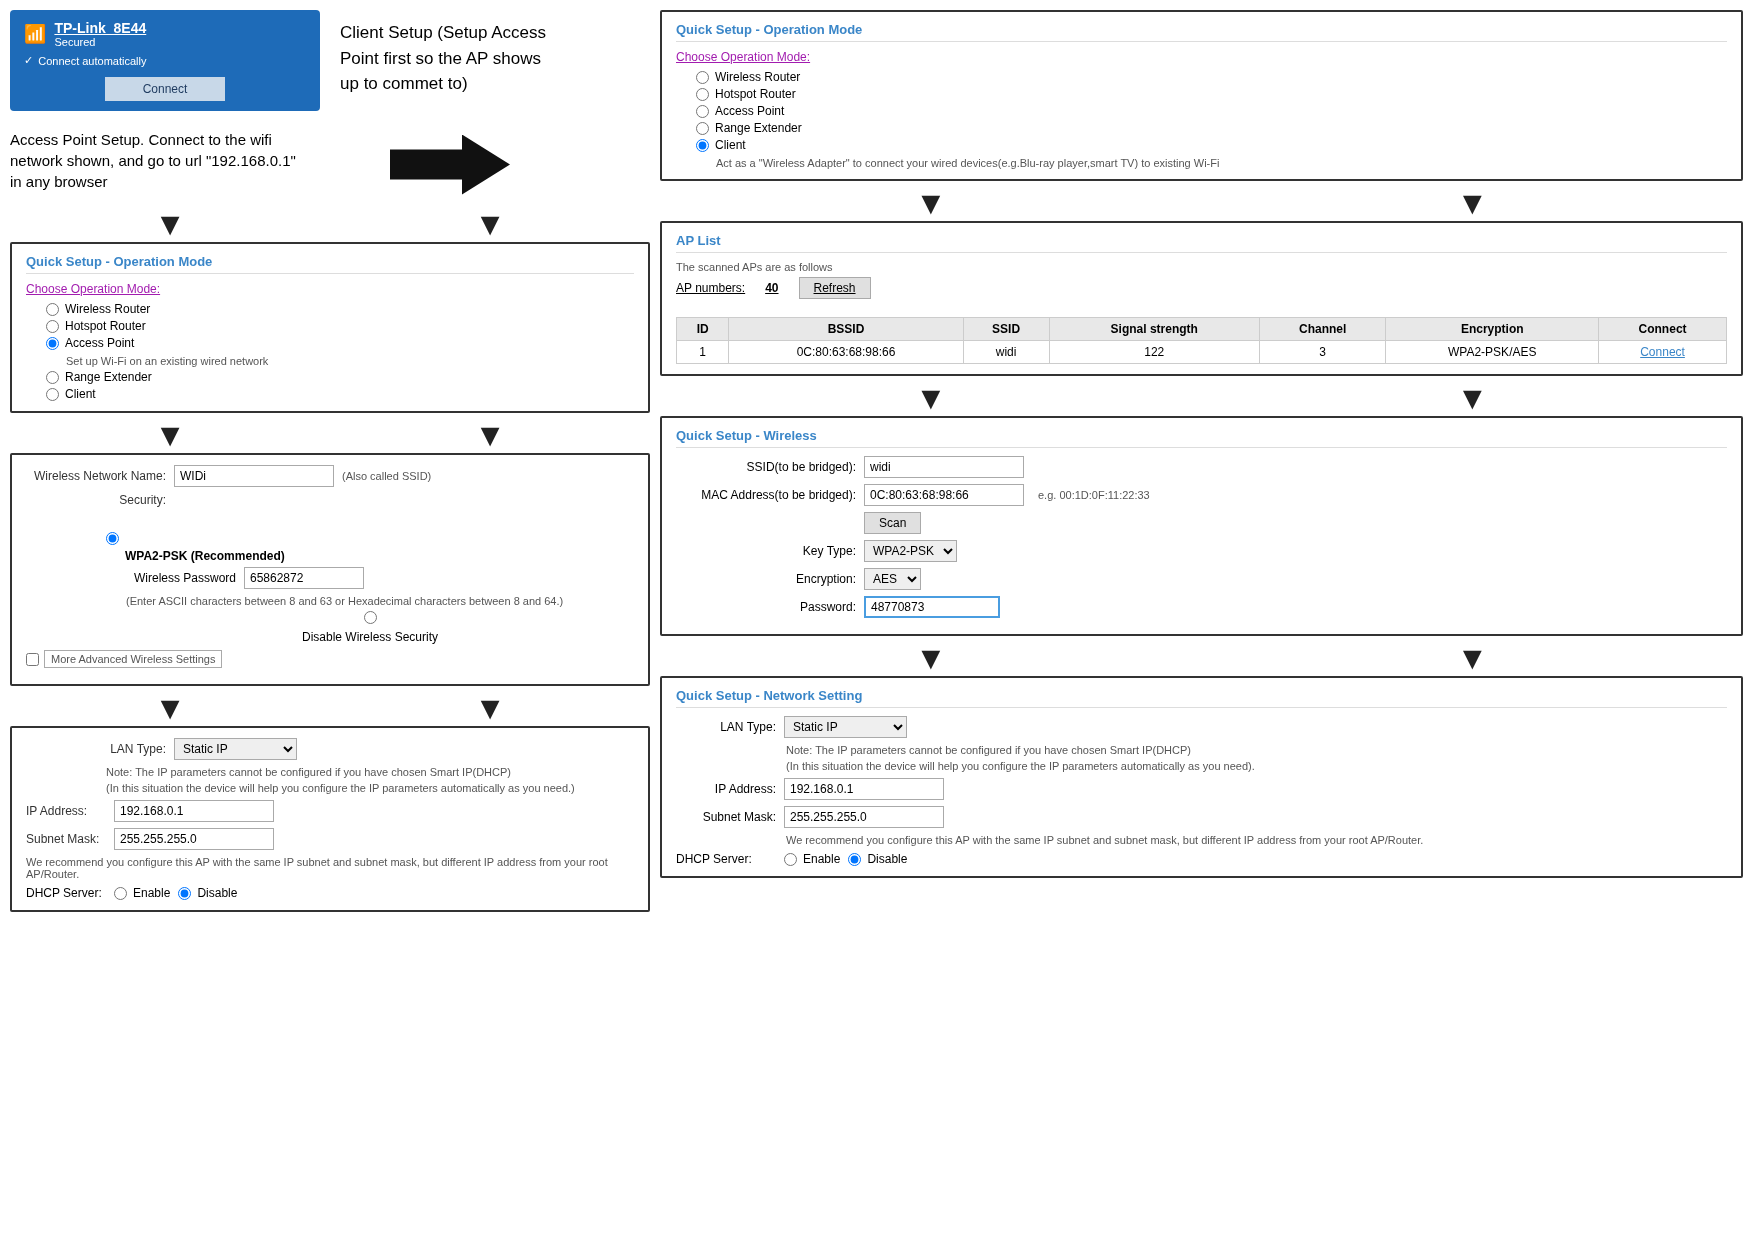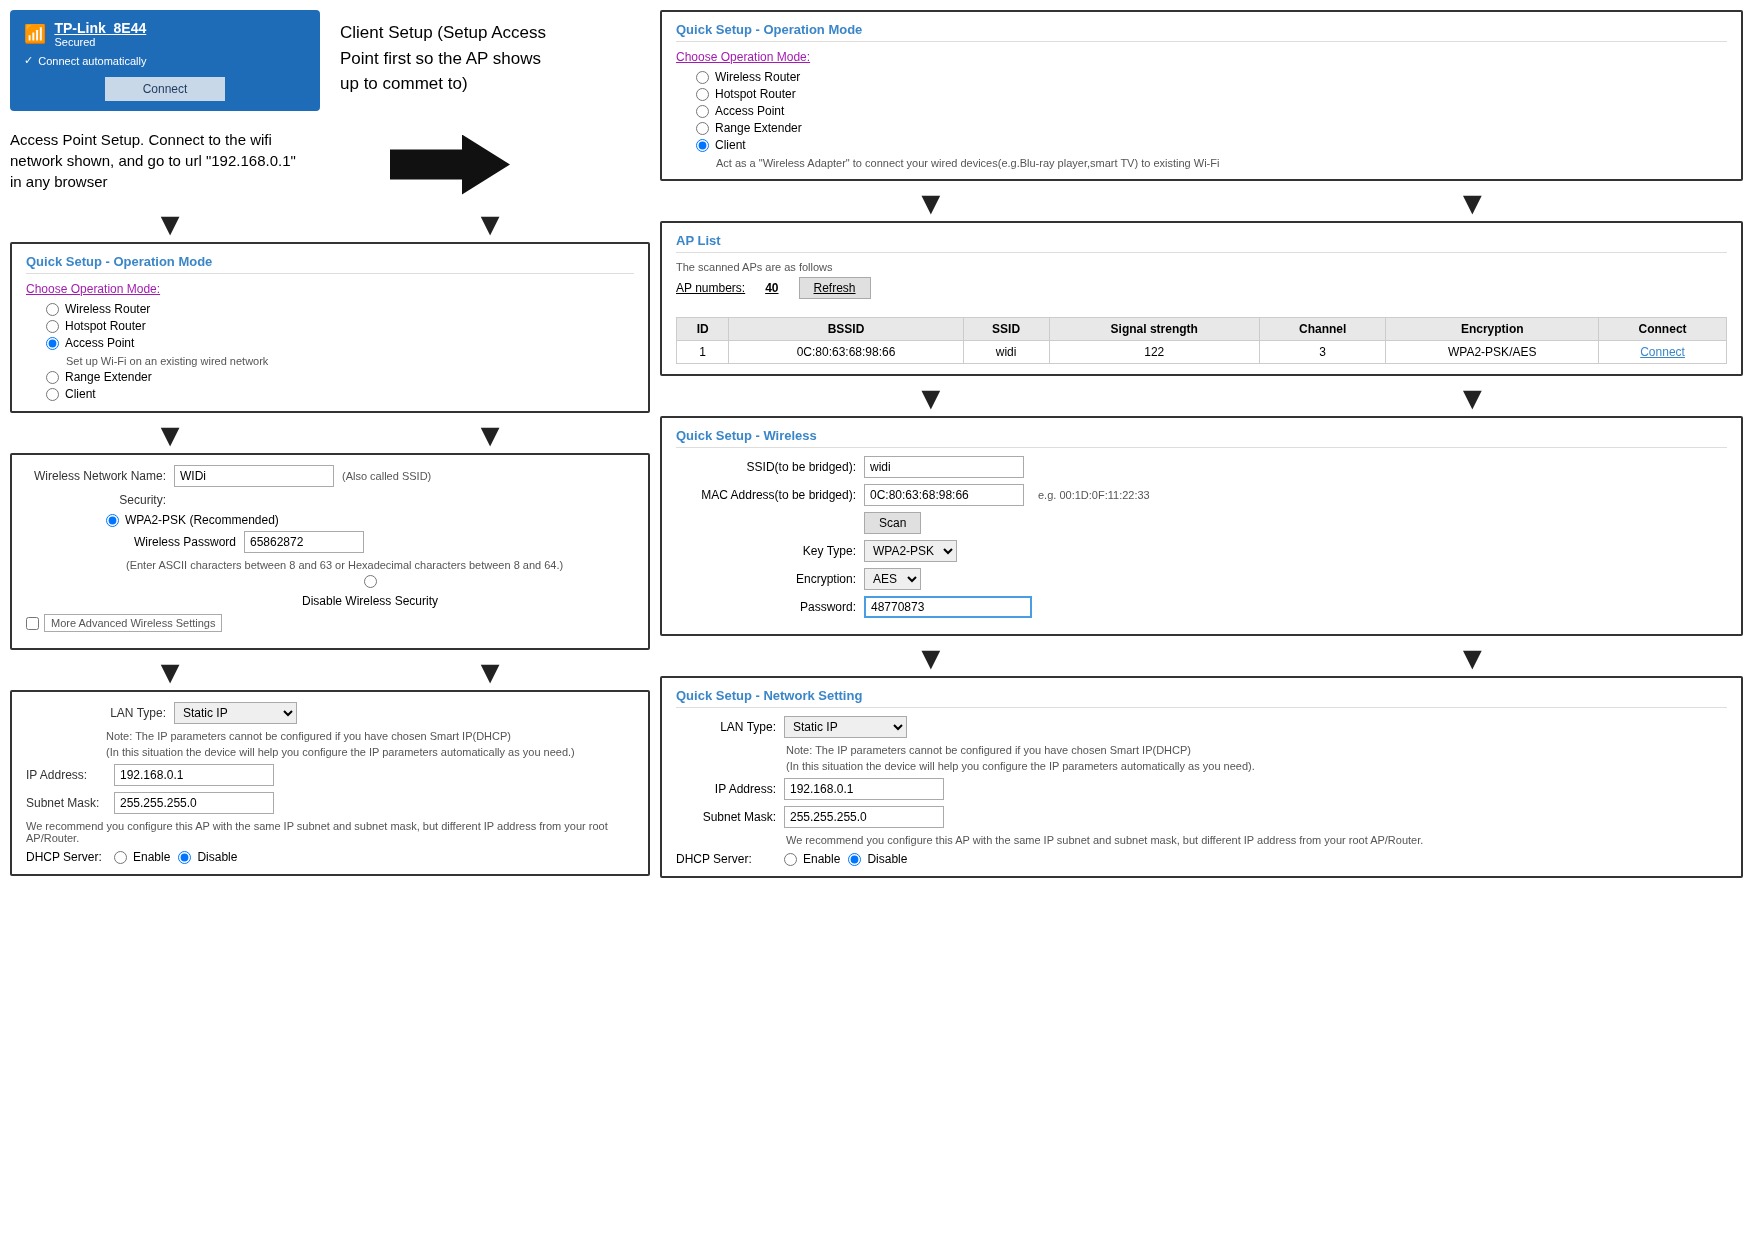--- a/index.html
+++ b/index.html
@@ -419,21 +419,21 @@
         <span class="form-label">Wireless Network Name:</span>
         <input type="text" class="form-input" style="width: 160px;" value="WIDi">
         <span style="font-size:11px; color:#555;">(Also called SSID)</span>
       </div>
       <div class="form-row">
         <span class="form-label">Security:</span>
       </div>
       <div class="security-block">
         <div class="radio-item" style="margin-bottom:4px;">
           <input type="radio" name="sec" checked="" style="">
-          <span style="font-weight:normal;">WPA2-PSK (Recommended)</span>
+          <span style="font-weight:bold;margin-top:36px;">WPA2-PSK (Recommended)</span>
         </div>
         <div class="form-row" style="margin-left:20px;">
           <span style="min-width:110px; font-size:12px;text-align:right;">Wireless Password</span>
           <input type="text" class="form-input" style="width: 120px;" value="65862872">
         </div>
         <div class="note-text" style="margin-left:20px;">(Enter ASCII characters between 8 and 63 or Hexadecimal characters between 8 and 64.)</div>
         <div class="radio-item" style="margin-top:4px;flex-direction:column;">
           <input type="radio" name="sec" style="">
           <span>Disable Wireless Security</span>
         </div>
@@ -582,21 +582,21 @@
       </div>
       <div class="wireless-form-row">
         <span class="wireless-label">Encryption:</span>
         <select class="form-select">
           <option>AES</option>
           <option>TKIP</option>
         </select>
       </div>
       <div class="wireless-form-row">
         <span class="wireless-label">Password:</span>
-        <input type="text" class="form-input" style="width: 168px; border: 2px solid rgb(74, 157, 224);" value="48770873">
+        <input type="text" class="form-input" style="width: 136px; border: 2px solid rgb(74, 157, 224);" value="48770873">
       </div>
     </div>
 
     <div class="section-arrow-row">
       <span class="arrow-sym">▼</span>
       <span class="arrow-sym">▼</span>
     </div>
 
     <div class="panel">
       <div class="panel-title">Quick Setup - Network Setting</div>

